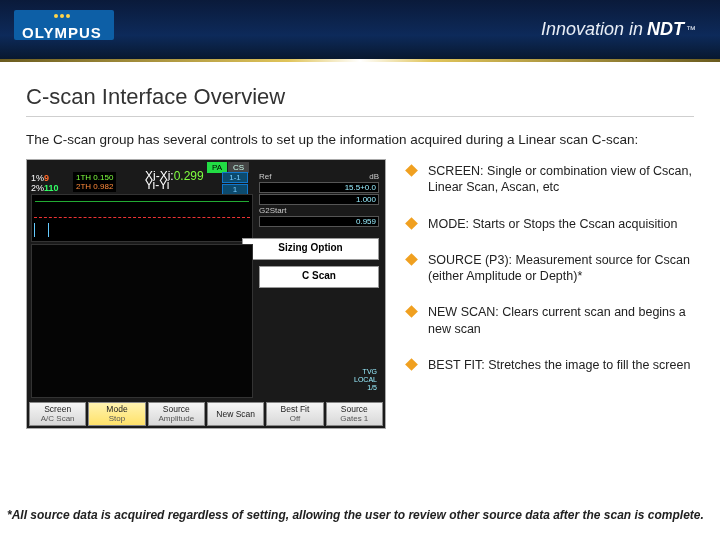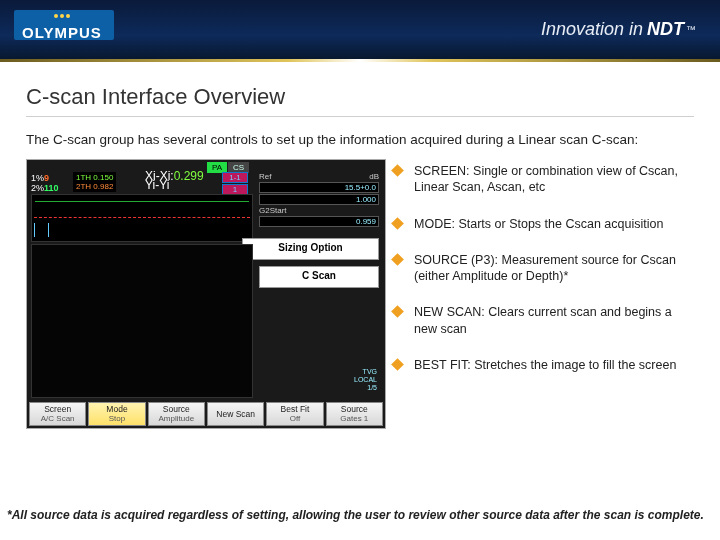--- a/index.html
+++ b/index.html
@@ -10,37 +10,37 @@
   .logo-dots { display:flex; gap:2px; }
   .logo-dots span { width:4px; height:4px; border-radius:50%; background:#ffd54a; }
   .logo-text { color:#fff; font-weight:700; font-size:15px; letter-spacing:1px; }
   .tagline { position:absolute; right:24px; top:0; bottom:0; display:flex; align-items:center; color:#e8edf5; font-size:18px; font-style:italic; }
   .tagline strong { font-style:italic; font-weight:700; color:#fff; margin-left:4px; }
   .tagline sup { font-size:10px; margin-left:2px; }
   .slide { padding: 22px 26px 0 26px; }
   .title { font-size:22px; color:#333; font-weight:400; }
   .rule { height:1px; background:#cfcfcf; margin:6px 0 14px 0; }
   .intro { font-size:13.5px; color:#222; line-height:1.35; max-width: 660px; }
-  .body { display:flex; gap:7px; margin-top:10px; }
+  .body { display:flex; gap:21px; margin-top:10px; }
   
   .device { width:360px; height:270px; background:#1a1a1a; border:1px solid #aaa; position:relative; font-size:9px; color:#ddd; }
   .dev-tabs { position:absolute; top:2px; left:180px; display:flex; gap:1px; }
   .dev-tabs span { background:#444; color:#cfe; padding:1px 5px; font-size:8px; }
   .dev-tabs span:first-child { background:#2d4; color:#000; }
   .toprow { position:absolute; top:14px; left:4px; right:4px; height:18px; display:flex; align-items:center; }
   .pct { color:#fff; font-size:9px; line-height:10px; }
   .pct .a { color:#ff6a2a; font-weight:700; }
   .pct .b { color:#3f6; font-weight:700; }
   .reading { position:absolute; top:12px; left:46px; background:#000; padding:1px 3px; font-size:8px; line-height:9px; }
   .reading .r1 { color:#7fff3f; }
   .reading .r2 { color:#ff8a3a; }
   .xi { position:absolute; top:12px; left:118px; font-size:12px; line-height:9px; color:#fff; }
   .xi .g { color:#7fff3f; }
   .boxstack { position:absolute; top:12px; left:195px; width:26px; }
-  .boxstack div { background:#be185d; border:1px solid #17c; color:#7cf; text-align:center; font-size:8px; margin-bottom:1px; padding:0 1px; }
+  .boxstack div { background:#0c4a6e; border:1px solid #17c; color:#7cf; text-align:center; font-size:8px; margin-bottom:1px; padding:0 1px; }
   .ref { position:absolute; top:12px; right:6px; width:120px; font-size:8px; }
   .ref .lbl { display:flex; justify-content:space-between; color:#ccc; }
   .ref .box { background:#000; border:1px solid #555; color:#9ef; text-align:right; padding:0 2px; margin:1px 0; font-size:8px; }
   .graph { position:absolute; top:34px; left:4px; right:132px; height:48px; background:#000; border:1px solid #333; }
   .graph::before { content:""; position:absolute; left:3px; right:3px; top:6px; border-top:1px solid #2a3; }
   .graph .wave { position:absolute; left:2px; top:28px; width:15px; height:14px; border-left:1px solid #6cf; border-right:1px solid #6cf; }
   .graph .red { position:absolute; left:2px; right:2px; top:22px; border-top:1px dashed #e33; }
   .sizing { position:absolute; top:78px; right:6px; width:137px; height:22px; background:#fff; color:#000; border:1px solid #999; text-align:center; font-size:10px; font-weight:700; padding-top:3px; }
   .cscanlbl { position:absolute; top:106px; right:6px; width:120px; height:22px; background:#fff; color:#000; border:1px solid #999; text-align:center; font-size:10px; font-weight:700; padding-top:3px; }
   .cscan-area { position:absolute; top:84px; left:4px; right:132px; bottom:30px; background:#050505; border:1px solid #333; }

